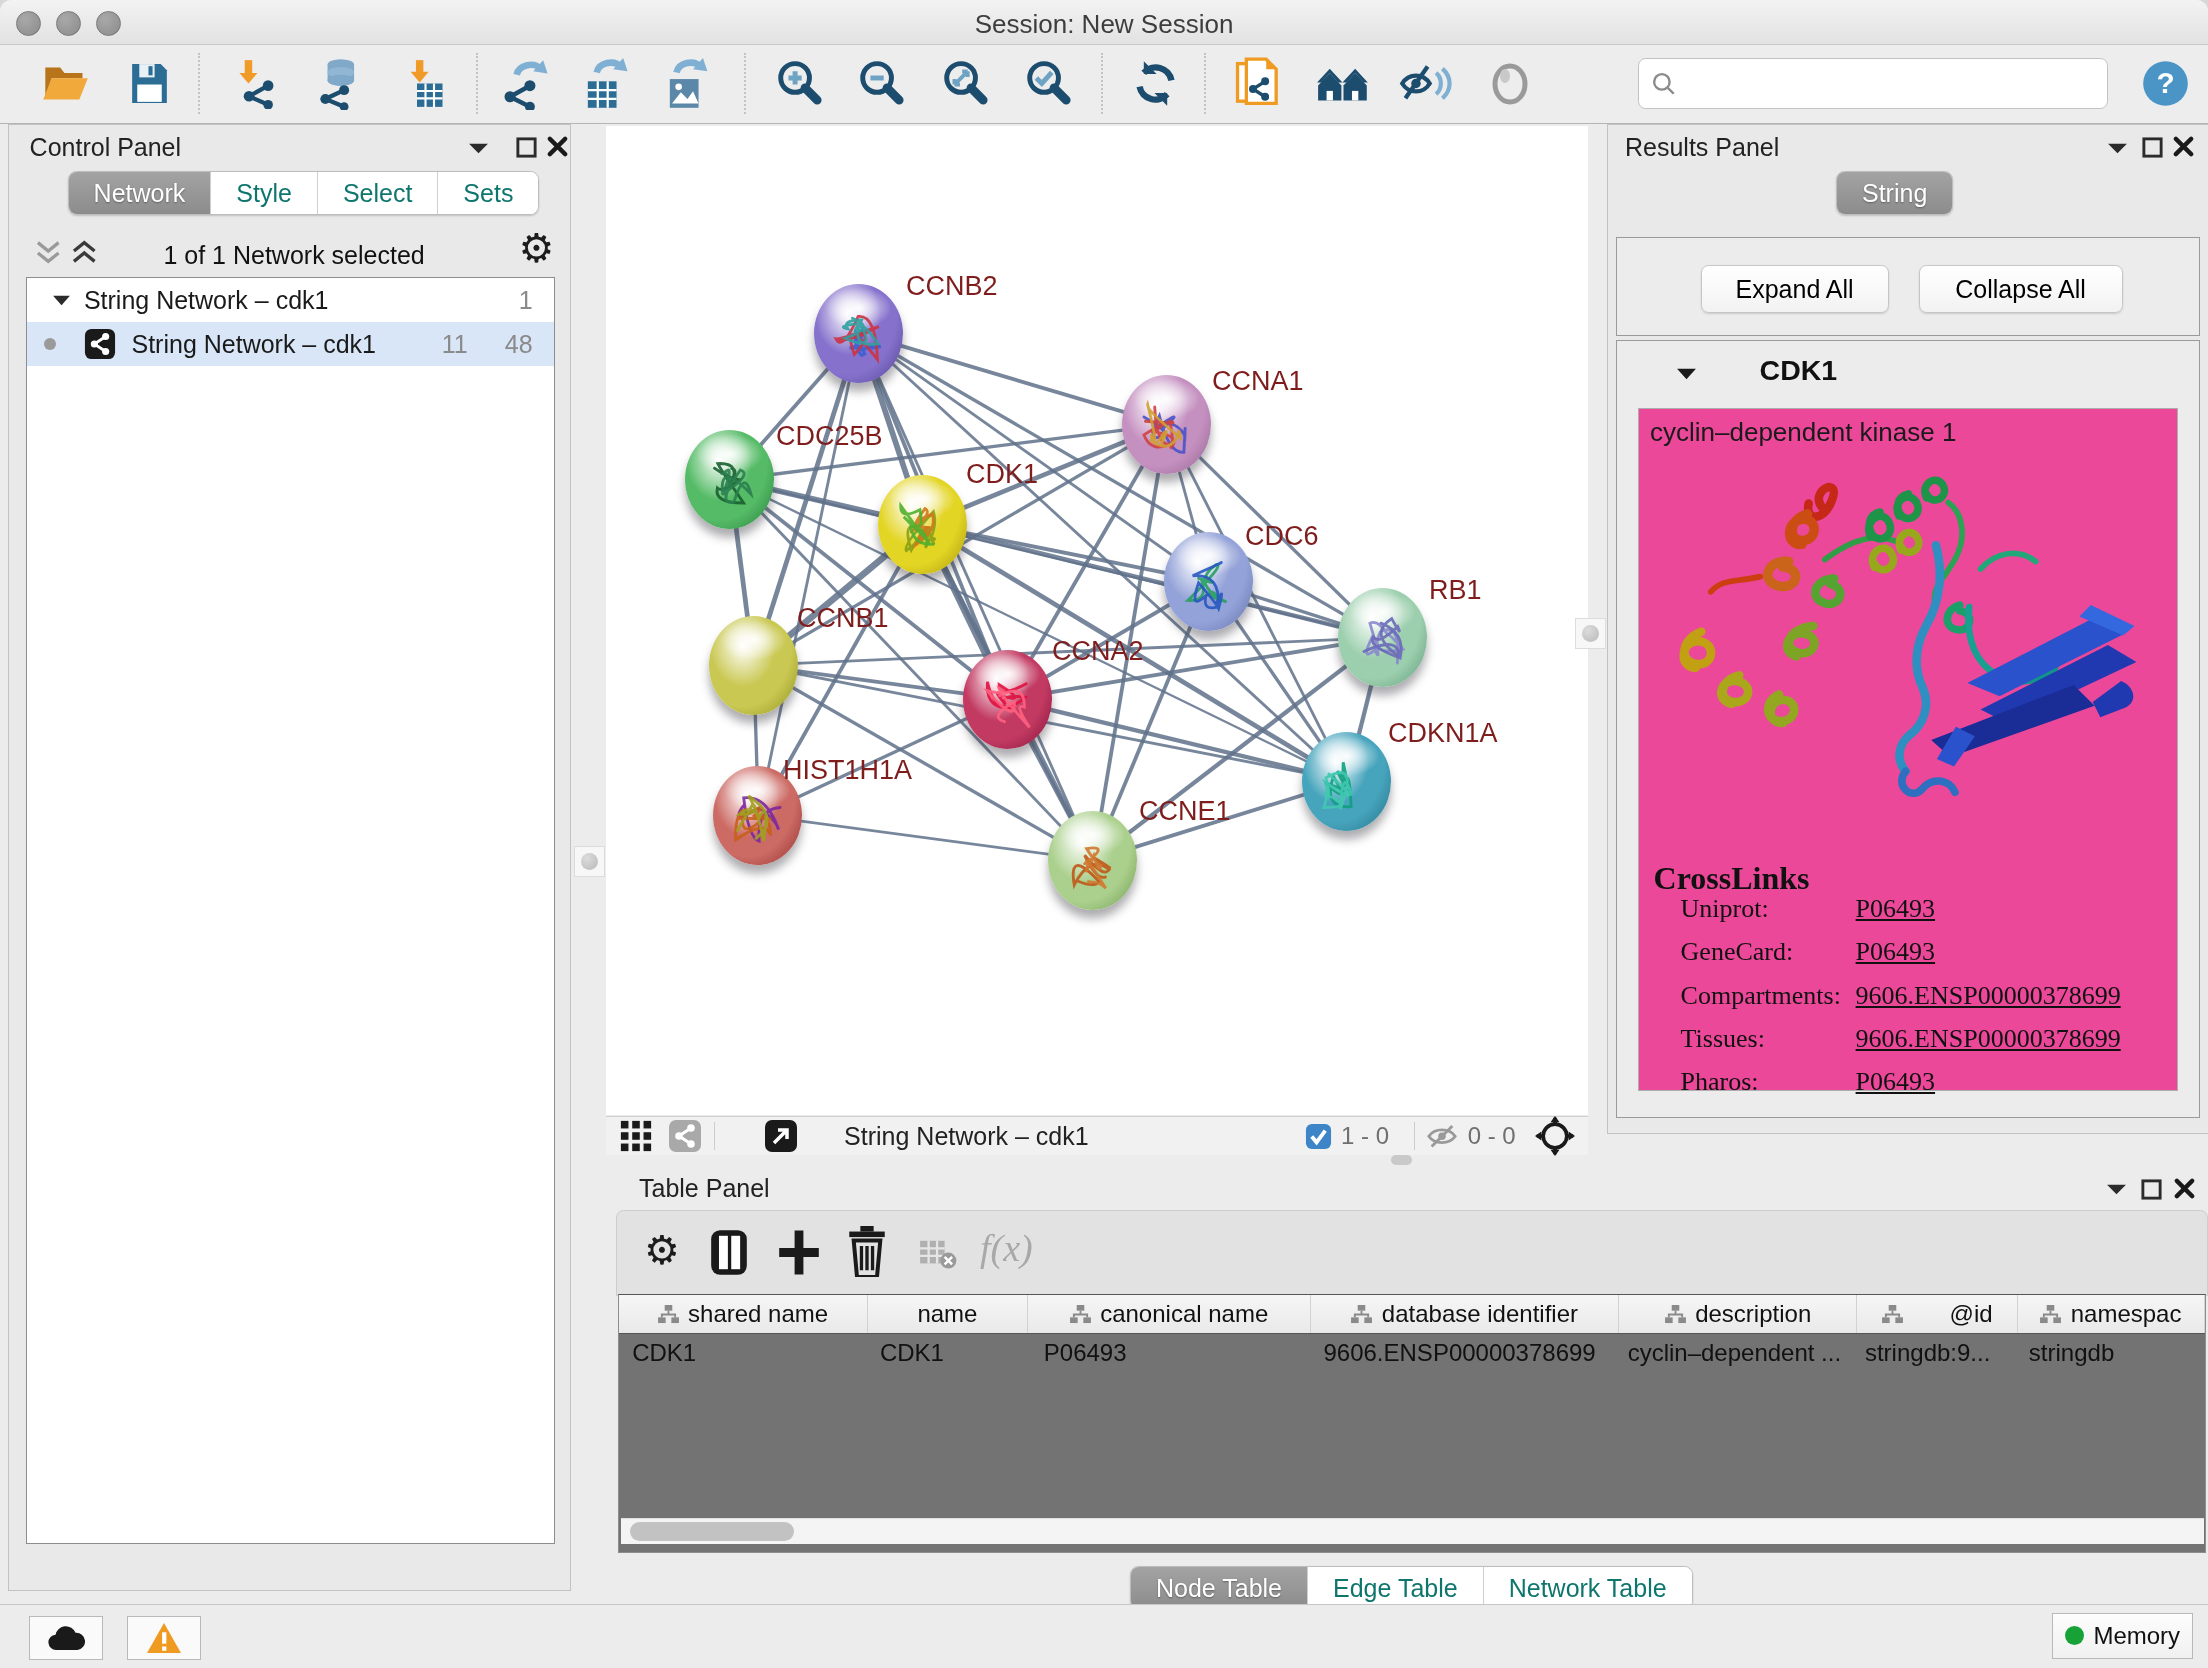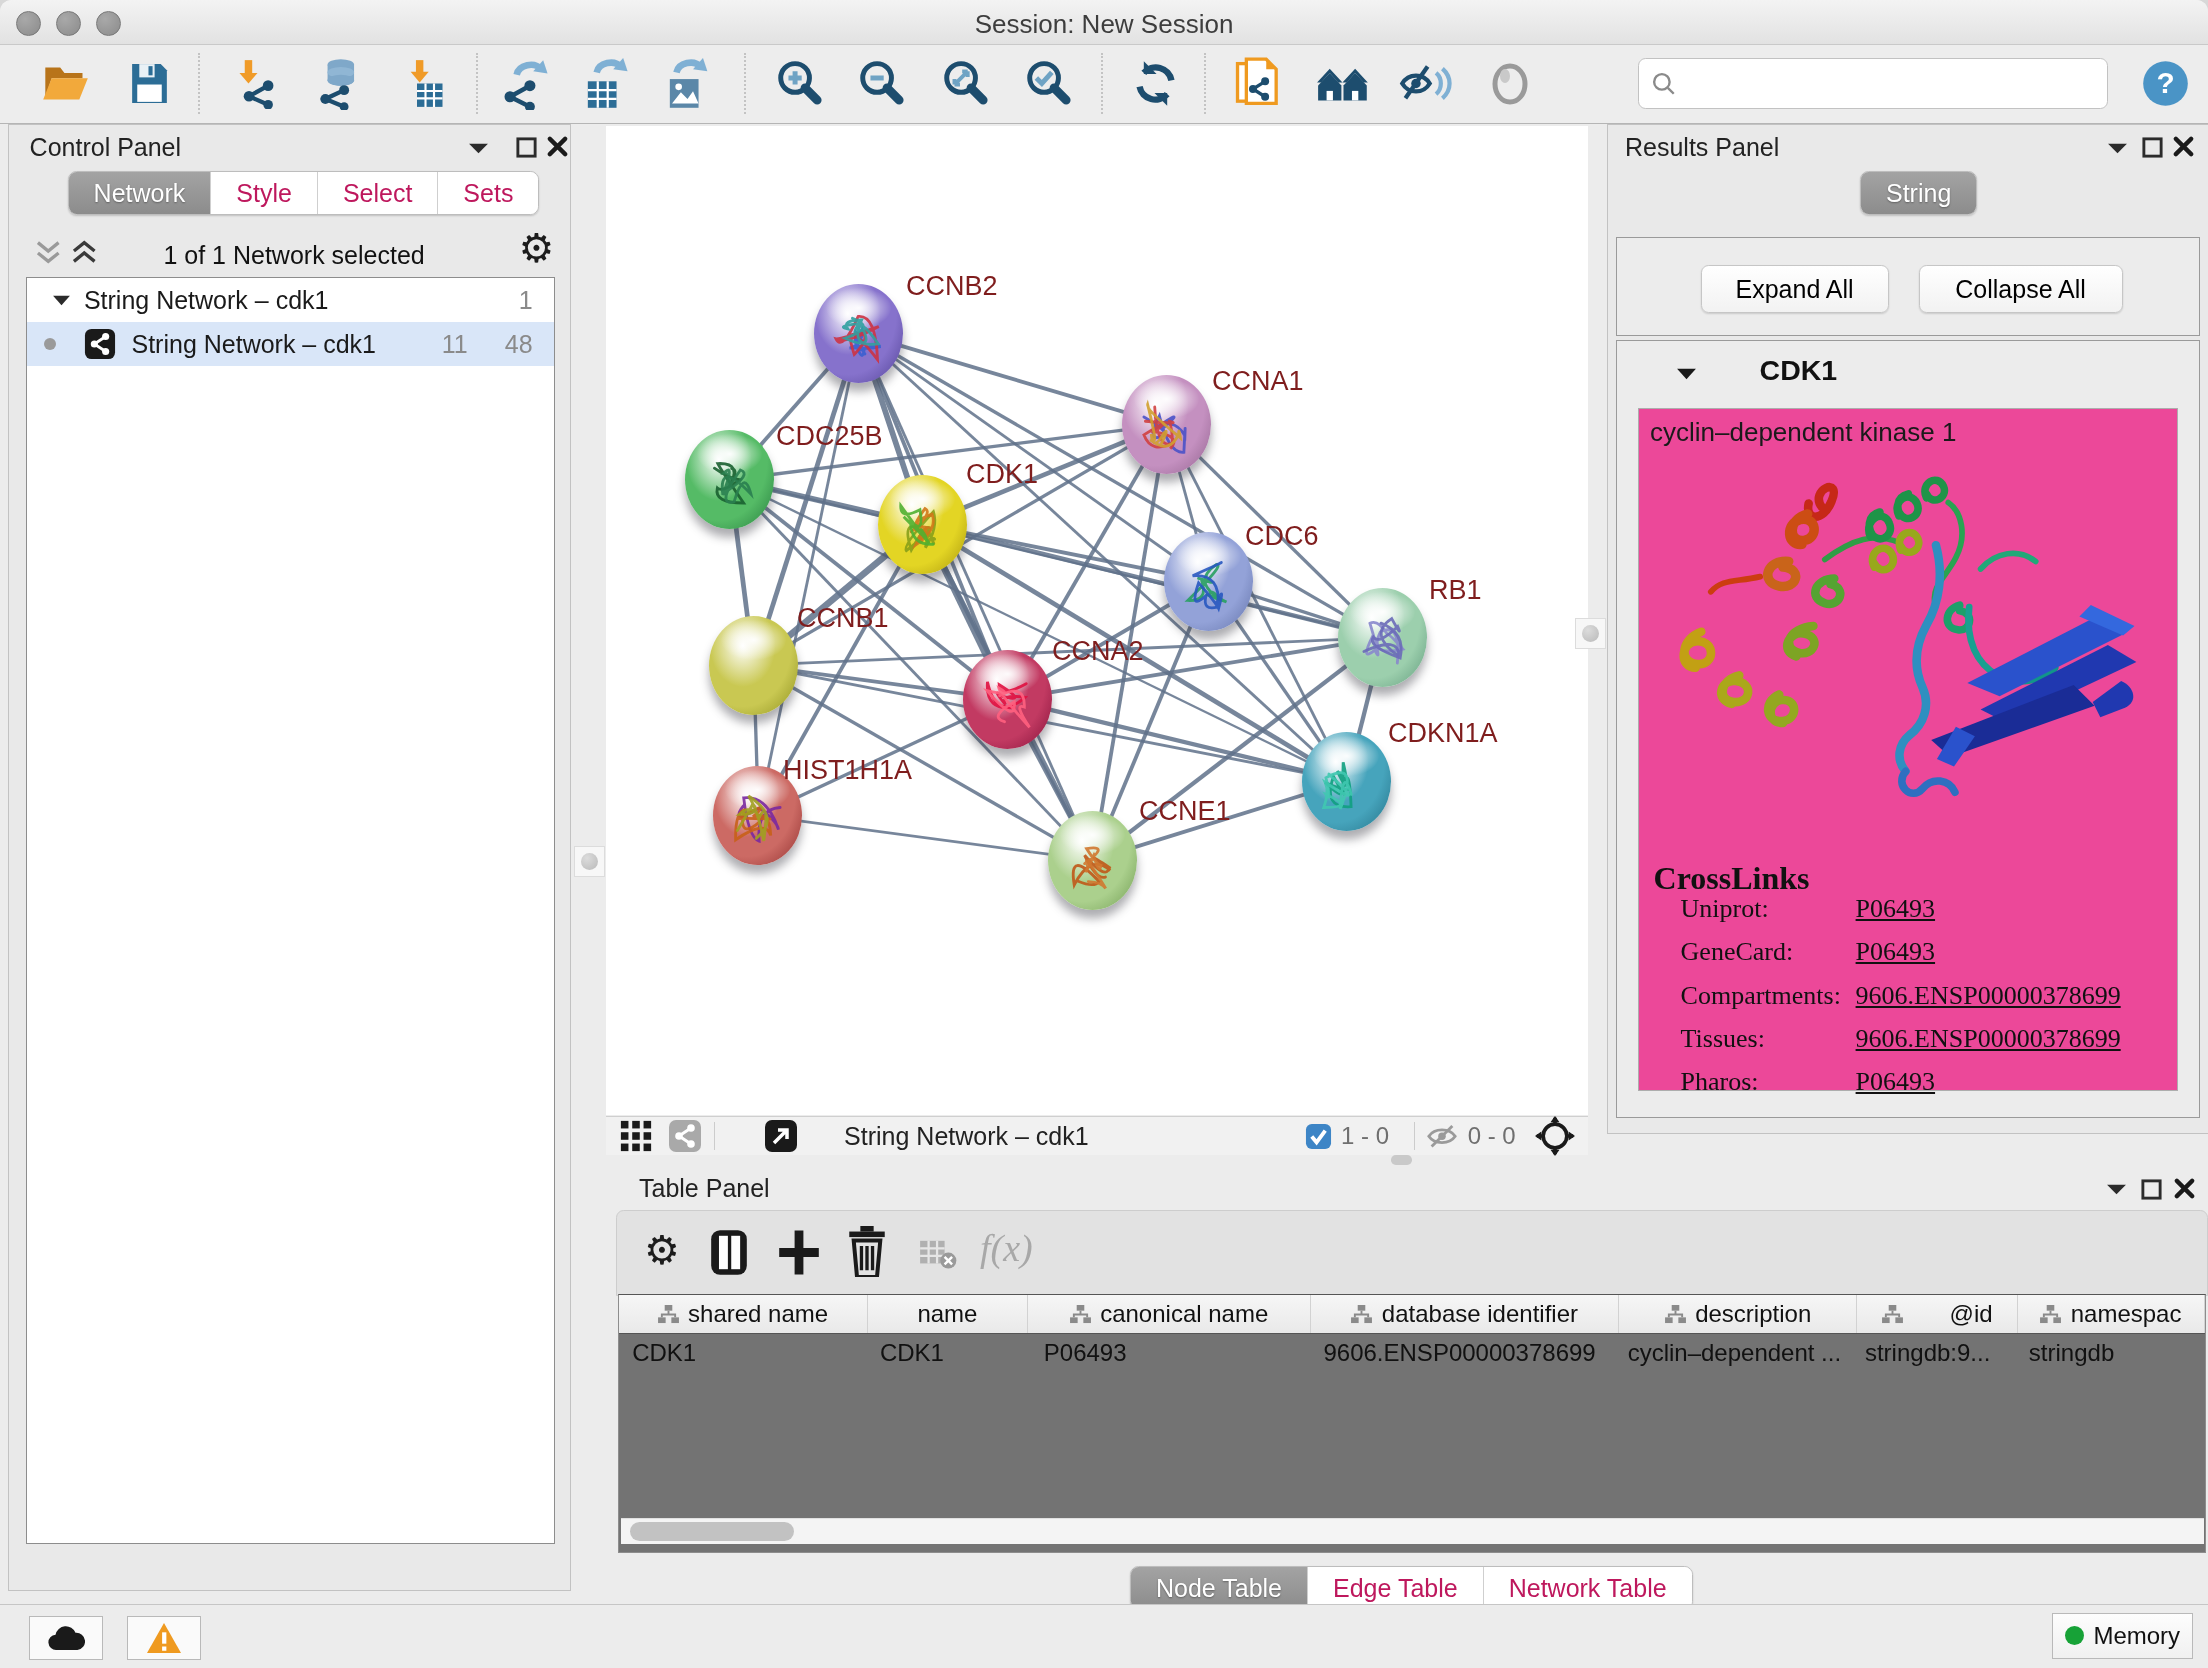--- a/index.html
+++ b/index.html
@@ -16,21 +16,21 @@
   #toolbar{left:0;top:45px;width:2208px;height:78px;background:#ededed;border-bottom:1px solid #b5b5b5;}
   .tbtn{position:absolute;top:11.4px;width:55px;height:55px;display:flex;align-items:center;justify-content:center;}
   .tsep{position:absolute;top:7.6px;height:61px;border-left:2.9px dotted #c3c3c3;}
   #search-box{position:absolute;left:1638px;top:13.3px;width:468px;height:49px;background:#fff;
       border:1px solid #c2c2c2;border-radius:7.6px;display:flex;align-items:center;}
   #search-box input{border:none;outline:none;font-size:23px;flex:1;background:transparent;font-family:"Liberation Sans",sans-serif;}
   
   .panel-title{font-size:25px;color:#222;}
   .tabseg{display:flex;border:1px solid #bdbdbd;border-radius:8.6px;overflow:hidden;
           box-shadow:0 1px 1.9px rgba(0,0,0,.18);font-size:25px;}
-  .tabseg .seg{padding:6.7px 25px;background:#fff;color:#be185d;border-left:1px solid #cfcfcf;white-space:nowrap;}
+  .tabseg .seg{padding:6.7px 25px;background:#fff;color:#0f766e;border-left:1px solid #cfcfcf;white-space:nowrap;}
   .tabseg .seg:first-child{border-left:none;}
   .tabseg .seg.active{background:linear-gradient(#a3a3a3,#8c8c8c);color:#fff;text-shadow:0 1px 1.9px rgba(0,0,0,.35);}
   
   #control-panel{left:7.6px;top:124px;width:561px;height:1465px;background:#e9e9e9;border:1px solid #c2c2c2;}
   #cp-tree-box{position:absolute;left:17px;top:152px;width:527px;height:1265px;background:#fff;border:1.9px solid #8d8d8d;}
   .tree-row{position:relative;height:44px;display:flex;align-items:center;font-size:25px;color:#1a1a1a;}
   .tree-row.selected{background:#d9e6f8;}
   .cnt{color:#8a8a8a;}
   
   #network-area{left:606px;top:126px;width:982px;height:989px;background:#fff;}
@@ -504,21 +504,21 @@
     <svg class="abs" style="left:498px;top:15px;" width="23" height="17" viewBox="0 0 24 18">
         <path d="M2 4l10 10L22 4z" fill="#2b2b2b"></path>
       </svg>
     <svg class="abs" style="left:533px;top:11.4px;" width="23" height="23" viewBox="0 0 24 24">
         <rect x="3" y="3" width="18" height="18" fill="none" stroke="#2b2b2b" stroke-width="3"></rect>
       </svg>
     <svg class="abs" style="left:565px;top:11.4px;" width="21" height="21" viewBox="0 0 22 22">
         <path d="M3 3l16 16M19 3L3 19" stroke="#1a1a1a" stroke-width="4.5" stroke-linecap="round"></path>
       </svg>
 
-    <div class="tabseg abs" style="left:252px;top:46px;">
+    <div class="tabseg abs" style="left:228px;top:46px;">
       <div class="seg active">String</div>
     </div>
 
     <div id="rp-expand-box">
       <div class="rp-btn" style="left:84px;width:186px;">Expand All</div>
       <div class="rp-btn" style="left:302px;width:202px;">Collapse All</div>
     </div>
 
     <div id="rp-entry-box">
       <svg class="abs" style="left:59px;top:25px;" width="21" height="16" viewBox="0 0 22 17">

